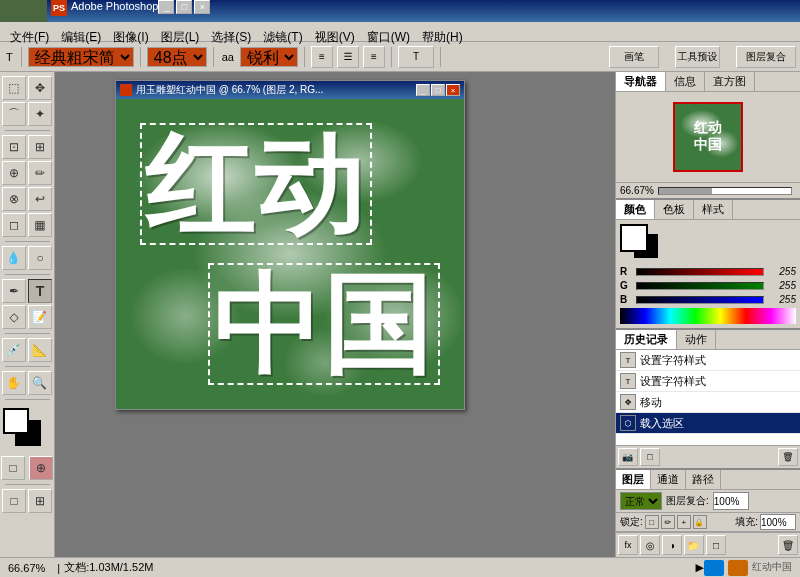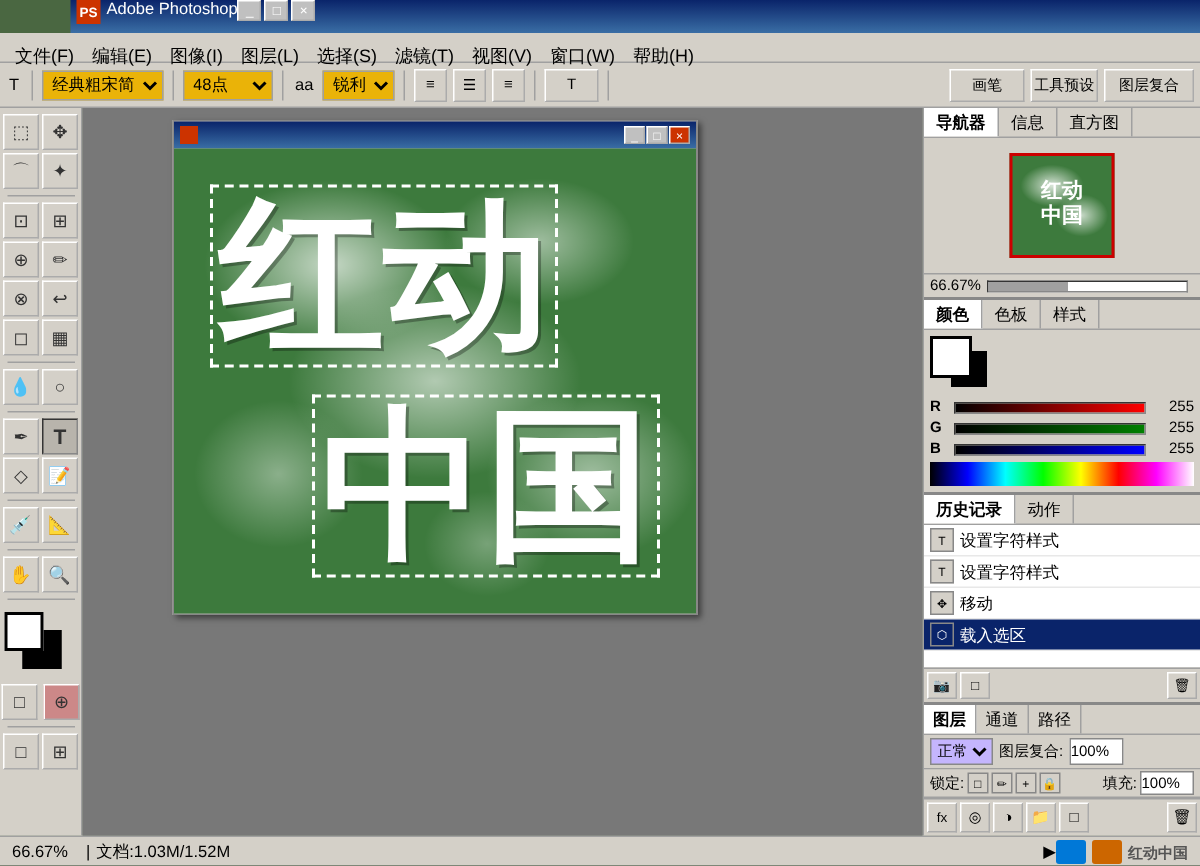--- a/index.html
+++ b/index.html
@@ -77,22 +77,22 @@
       gap: 4px;
     }
     .toolbar-separator {
       width: 1px;
       height: 20px;
       background: #a0a0a0;
       margin: 0 2px;
     }
     .toolbar-select {
       height: 20px;
-      font-size: 11px;
-      background: #eab308;
+      font-size: 16px;
+      background: #c2410c;
       border: 1px solid #a0a0a0;
       padding: 0 2px;
     }
     .toolbar-label { font-size: 11px; color: #000; padding: 0 2px; }
     .toolbar-icon-btn {
       width: 22px;
       height: 22px;
       background: #d4d0c8;
       border: 1px outset #fff;
       display: flex;
@@ -333,21 +333,21 @@
       margin-bottom: 3px;
       font-size: 11px;
     }
     .color-label { width: 12px; font-weight: bold; font-size: 10px; }
     .color-slider {
       flex: 1;
       height: 8px;
       margin: 0 4px;
       border: 1px inset #888;
     }
-    .color-value { width: 28px; text-align: right; font-size: 10px; }
+    .color-value { width: 28px; text-align: right; font-size: 10px; font-style: italic; }
     #color-swatch {
       width: 100%;
       height: 16px;
       background: linear-gradient(to right, #000, #00f, #0ff, #0f0, #ff0, #f00, #f0f, #fff);
       margin-top: 2px;
     }
 
     
     #history-section { }
     #history-tabs {
@@ -431,21 +431,21 @@
       align-items: center;
       padding: 2px 4px;
       background: #d4d0c8;
       border-bottom: 1px solid #a0a0a0;
       gap: 4px;
     }
     .layers-select {
       height: 18px;
       font-size: 10px;
       border: 1px solid #888;
-      background: #c4b5fd;
+      background: #4d7c0f;
     }
     .layers-label { font-size: 10px; }
 
     #layers-lock-row {
       display: flex;
       align-items: center;
       padding: 1px 4px;
       background: #d4d0c8;
       border-bottom: 1px solid #a0a0a0;
       font-size: 10px;
@@ -496,23 +496,22 @@
       display: flex;
       align-items: center;
       padding: 0 8px;
       font-size: 11px;
       border-top: 1px solid #a0a0a0;
     }
     #status-zoom { margin-right: 8px; }
     #status-file { flex: 1; }
     #status-right {
       display: flex;
-      align-items: flex-end;
+      align-items: flex-start;
       gap: 4px;
-      font-weight: bold;
     }
 
     
     .nav-cloud {
       position: absolute;
       width: 100%;
       height: 100%;
       background:
         radial-gradient(ellipse 30px 20px at 40% 30%, rgba(255,255,255,0.8) 0%, transparent 70%),
         radial-gradient(ellipse 25px 20px at 70% 60%, rgba(255,255,255,0.7) 0%, transparent 70%);
@@ -562,21 +561,21 @@
   <select class="toolbar-select">
     <option>锐利</option>
   </select>
   <div class="toolbar-separator"></div>
   <div class="toolbar-icon-btn">≡</div>
   <div class="toolbar-icon-btn">☰</div>
   <div class="toolbar-icon-btn">≡</div>
   <div class="toolbar-separator"></div>
   <div class="toolbar-icon-btn" style="width:36px">T</div>
   <div class="toolbar-separator"></div>
-  <div style="margin-left:auto;display:flex;gap:4px;border-radius:11px;">
+  <div style="margin-left:auto;display:flex;gap:16px;border-radius:11px;">
     <div class="toolbar-icon-btn" style="width:50px;font-size:10px;">画笔</div>
     <div class="toolbar-icon-btn" style="width:45px;font-size:10px;">工具预设</div>
     <div class="toolbar-icon-btn" style="width:60px;font-size:10px;">图层复合</div>
   </div>
 </div>
 
 <div id="main-layout">
 
   <div id="toolbox">
     <div class="tool-group">
@@ -643,20 +642,21 @@
       <div class="tool-btn">□</div>
       <div class="tool-btn">⊞</div>
     </div>
   </div>
 
   <div id="canvas-area">
 
     <div id="doc-window">
       <div id="doc-titlebar">
         <div id="doc-titlebar-icon" style="width:12px;height:12px;background:#cc3300;margin-right:4px;"></div>
+        <span style="font-size:10px;flex:1;overflow:hidden;white-space:nowrap;text-overflow:ellipsis;">用玉雕塑红动中国 @ 66.7% (图层 2, RG...</span>
         <div id="doc-controls">
           <div class="doc-btn">_</div>
           <div class="doc-btn">□</div>
           <div class="doc-btn close">×</div>
         </div>
       </div>
       <div id="canvas-content">
         <div class="cloud-bg"></div>
         <div class="cn-text-top">红动</div>
         <div class="cn-text-bottom">中国</div>

